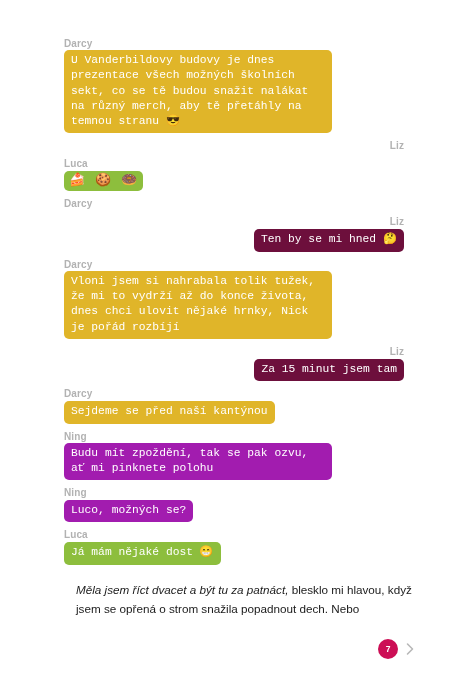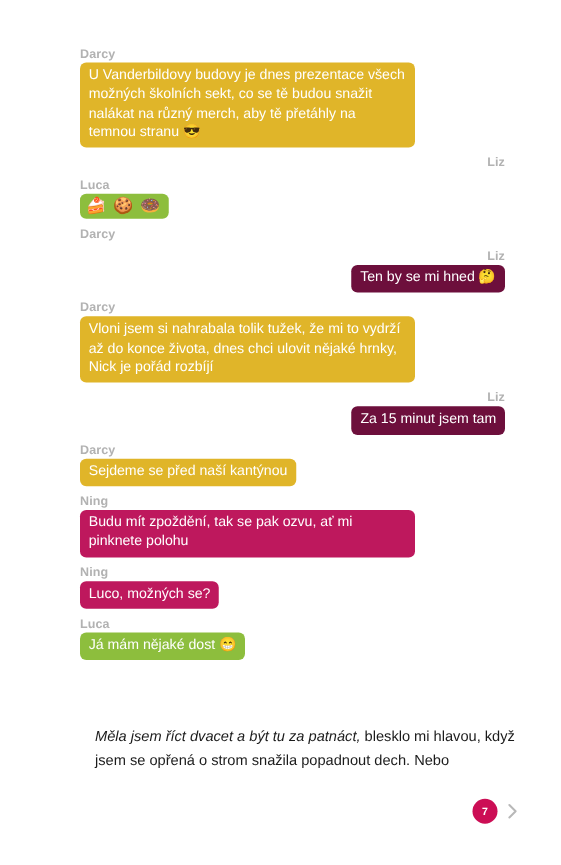--- a/index.html
+++ b/index.html
@@ -45,31 +45,31 @@
   .bubble {
     display: inline-block;
     border-radius: 5px;
     padding: 3px 7px 4px 7px;
     font-size: 11.3px;
     line-height: 15.3px;
     color: #ffffff;
     text-align: left;
     max-width: 268px;
     box-sizing: border-box;
-    font-family: Liberation Sans, sans-serif;
+    font-family: Liberation Mono, monospace;
     word-wrap: break-word;
   }
   .bubble.right-b {
     text-align: right;
   }
   
   .b-darcy { background: #e0b529; }
   .b-liz   { background: #6d0f3c; }
   .b-luca  { background: #8dbe3d; }
-  .b-ning  { background: #be185d; }
+  .b-ning  { background: #a21caf; }
 
   .emoji-only {
     padding: 2px 5px 2px 5px;
     font-size: 13px;
     line-height: 16px;
     letter-spacing: 1px;
   }
 
   .prose {
     position: absolute;

